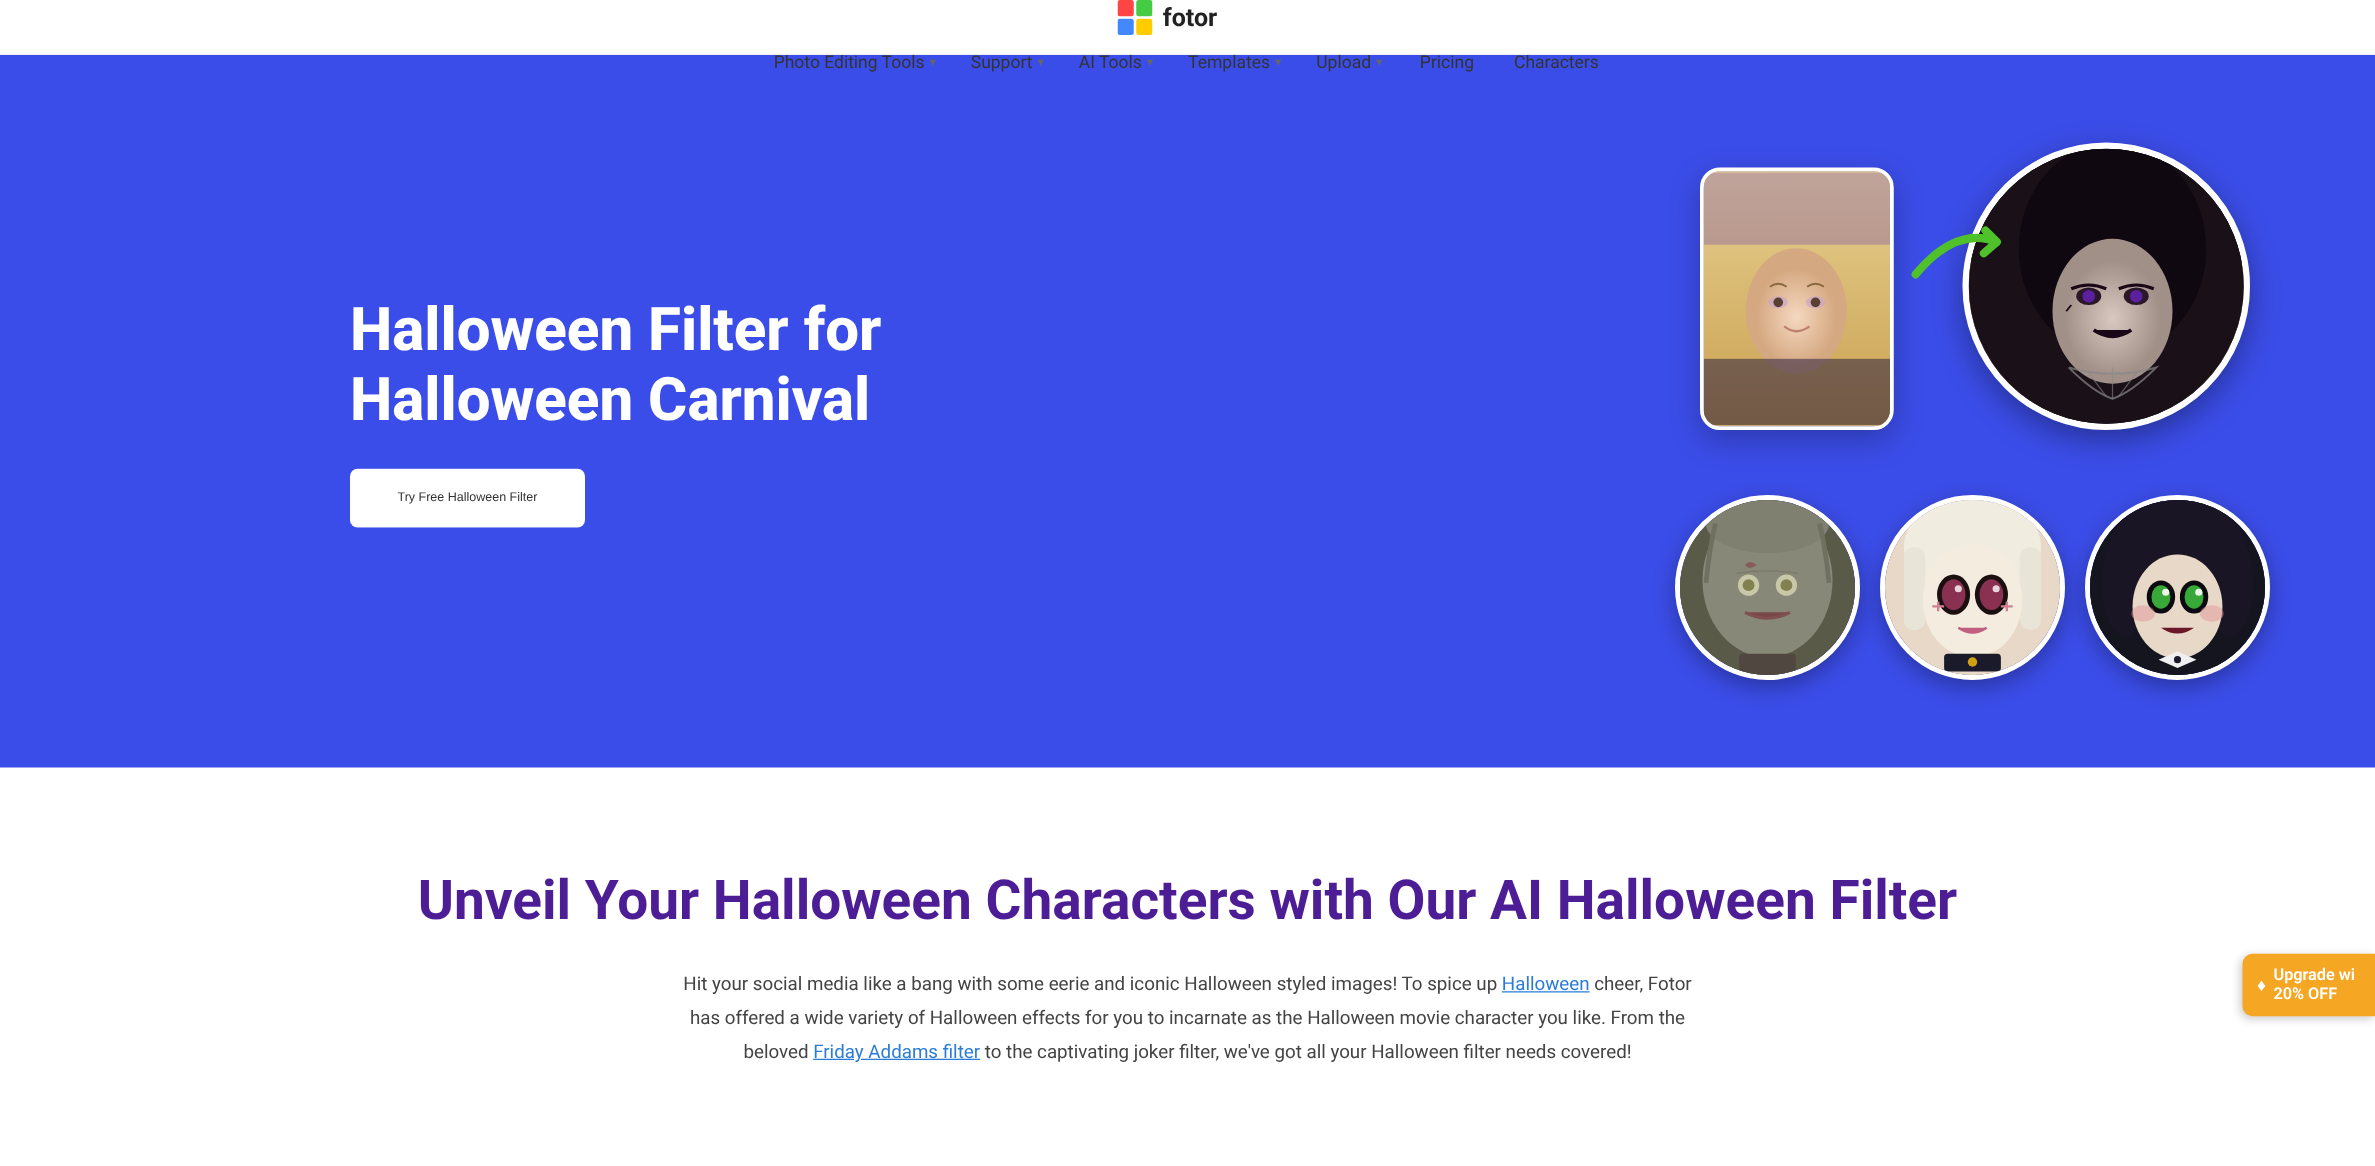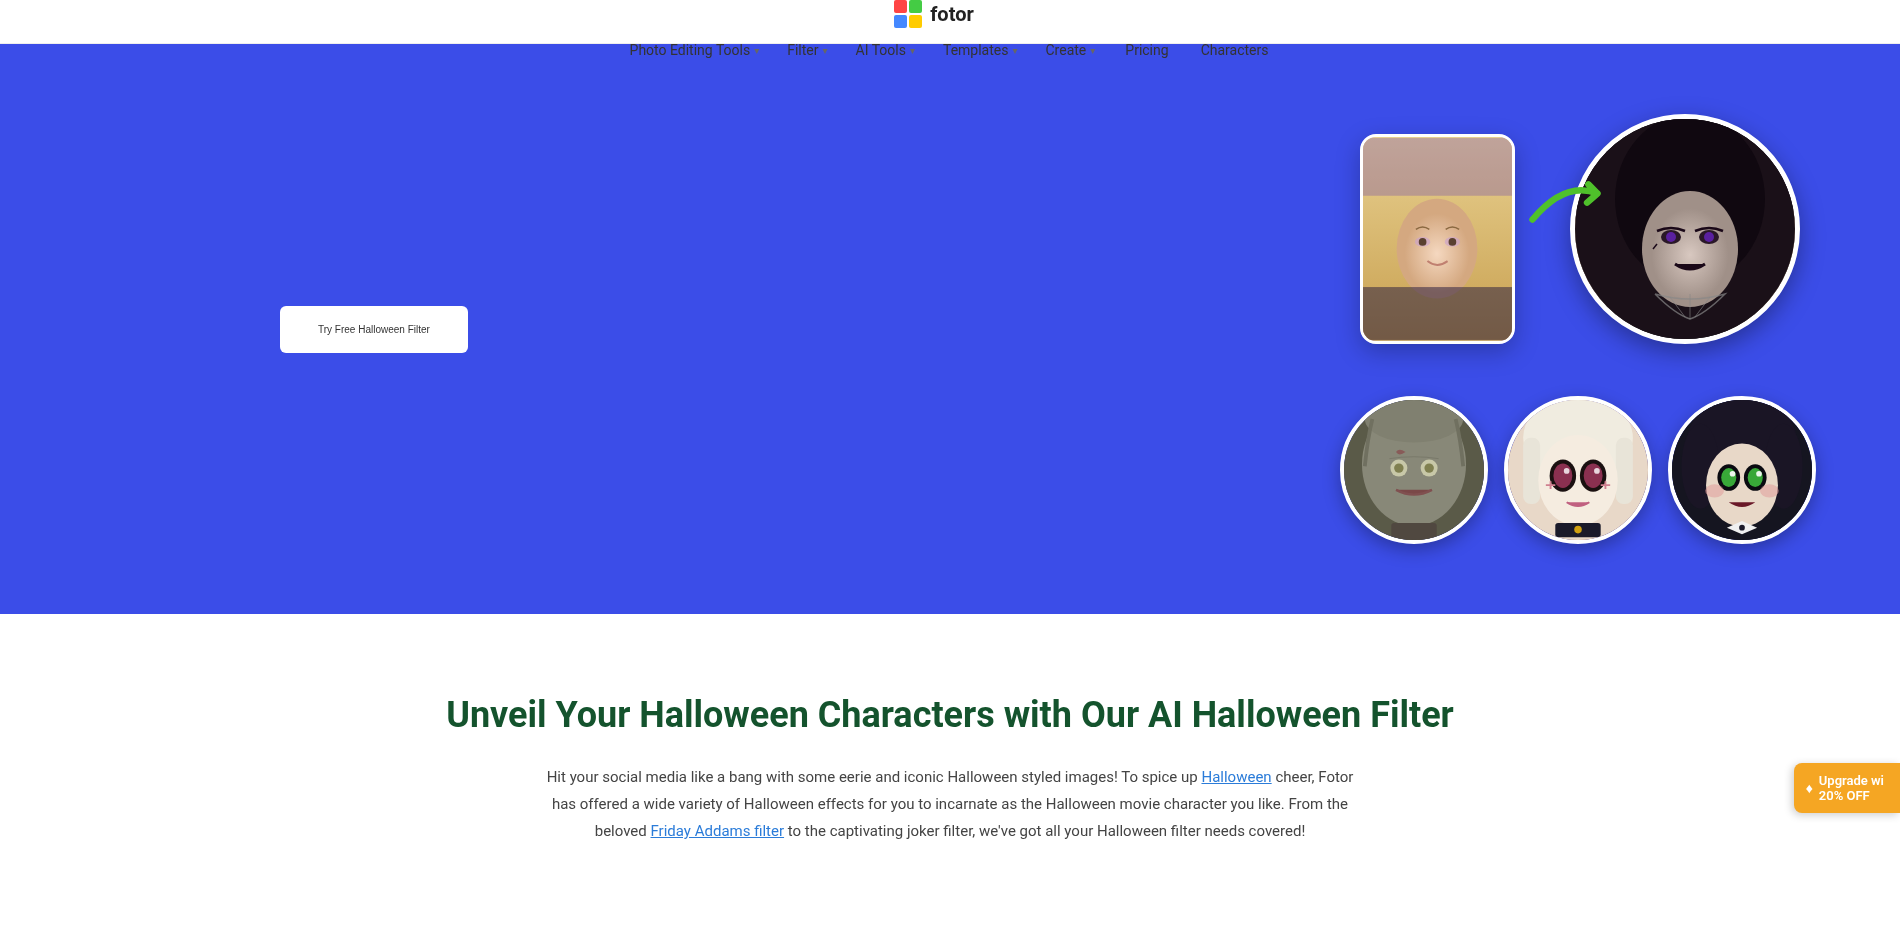--- a/index.html
+++ b/index.html
@@ -208,23 +208,23 @@
       position: relative;
     }
 
     
     .section2 {
       background: #fff;
       padding: 80px 200px 60px;
       text-align: center;
     }
     .section2-title {
-      font-size: 36px;
+      font-size: 44px;
       font-weight: 700;
-      color: #14532d;
+      color: #4c1d95;
       margin-bottom: 28px;
     }
     .section2-desc {
       font-size: 15px;
       color: #444;
       line-height: 1.8;
       max-width: 820px;
       margin: 0 auto;
     }
     .section2-desc a {
@@ -274,46 +274,47 @@
     </svg>
     <span class="logo-text">fotor</span>
   </div>
 
   <div class="nav-items">
     <div class="nav-item">
       <span>Photo Editing Tools</span>
       <span class="chevron">▾</span>
     </div>
     <div class="nav-item">
-      <span>Filter</span>
+      <span>Support</span>
       <span class="chevron">▾</span>
     </div>
     <div class="nav-item">
       <span>AI Tools</span>
       <span class="chevron">▾</span>
     </div>
     <div class="nav-item">
       <span>Templates</span>
       <span class="chevron">▾</span>
     </div>
     <div class="nav-item">
-      <span>Create</span>
+      <span>Upload</span>
       <span class="chevron">▾</span>
     </div>
     <div class="nav-item no-arrow">
       <span>Pricing</span>
     </div>
     <div class="nav-item no-arrow">
       <span>Characters</span>
     </div>
   </div>
 </nav>
 
 <section class="hero">
   <div class="hero-content">
+    <h1 class="hero-title">Halloween Filter for Halloween Carnival</h1>
     <button class="hero-btn">Try Free Halloween Filter</button>
   </div>
 
   <div class="hero-images">
 
     <div class="img-before">
       <div class="img-before-inner blonde-face">
 
         <svg viewBox="0 0 155 210" width="155" height="210" xmlns="http://www.w3.org/2000/svg">
           <defs>

